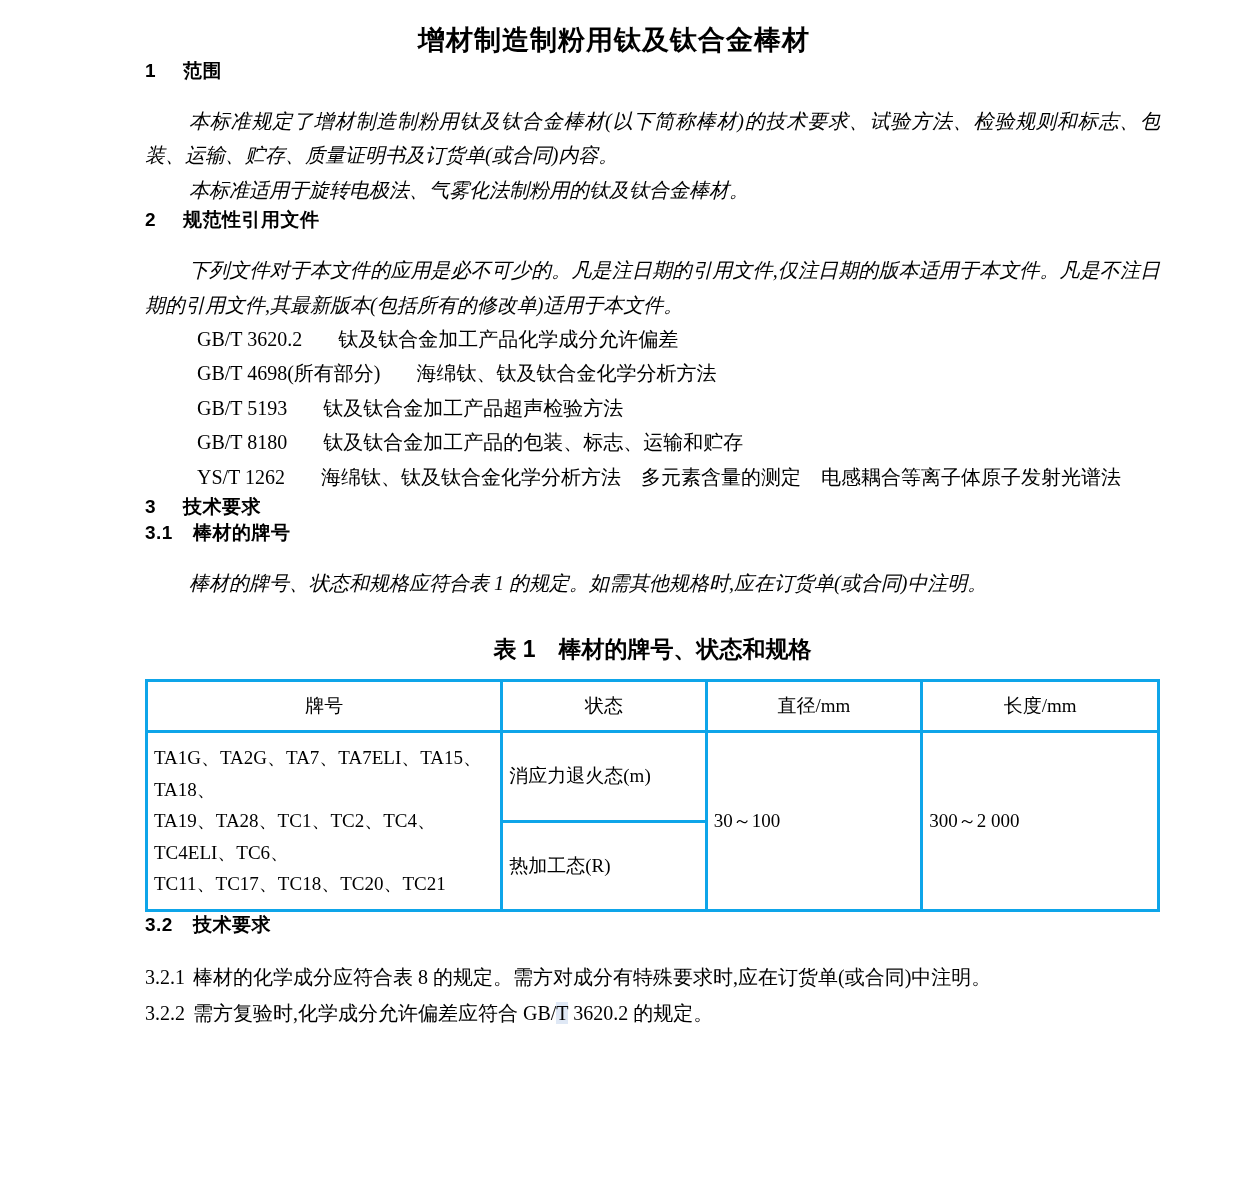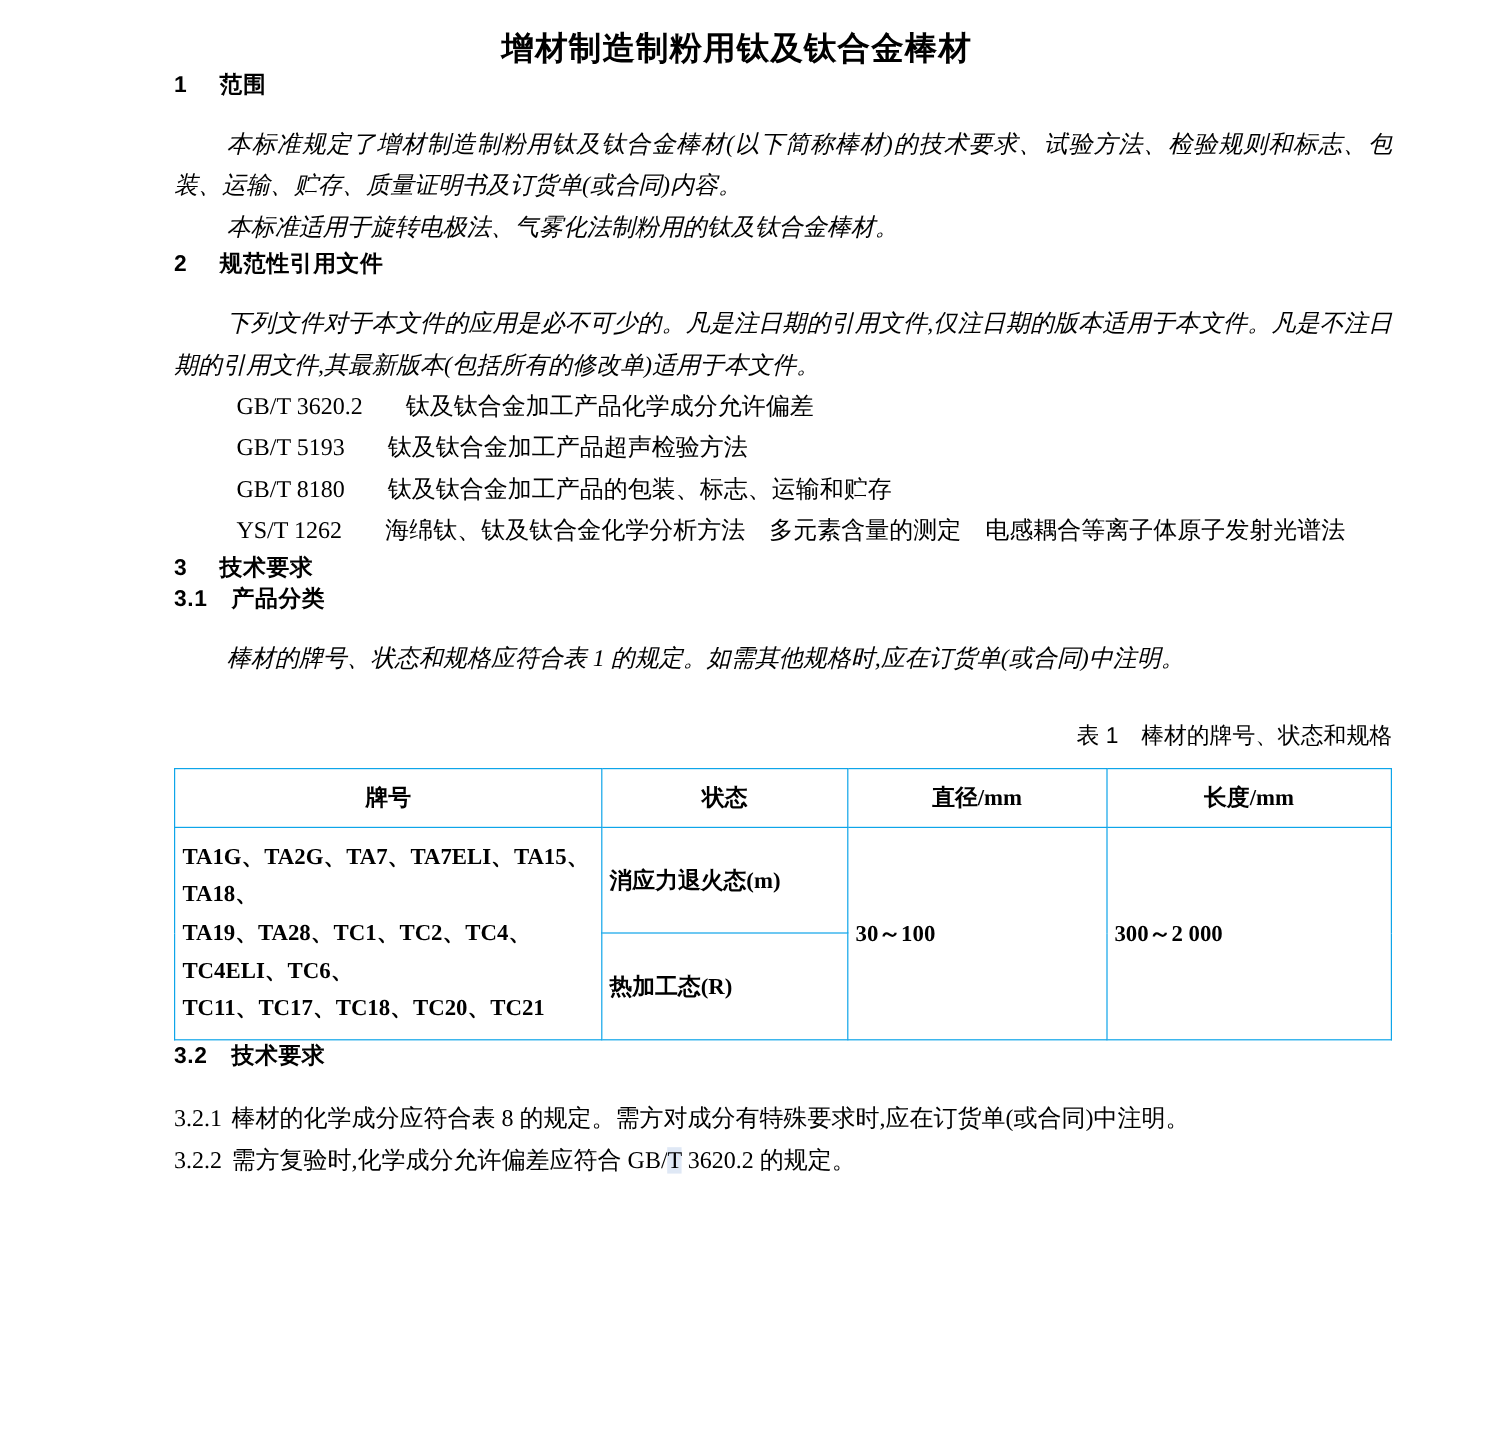--- a/index.html
+++ b/index.html
@@ -65,37 +65,37 @@
   .indent { text-indent: 2.2em; }
   .ref-line {
     font-size: 20px;
     line-height: 1.72;
     margin: 0;
     padding-left: 2.6em;
     text-indent: 0;
   }
   .ref-line .gap2 { display: inline-block; width: 1.8em; }
   .table-caption {
-    text-align: right;
+    text-align: center;
     font-family: "Liberation Sans", sans-serif;
-    font-weight: normal;
-    font-size: 19px;
+    font-weight: bold;
+    font-size: 23px;
     margin: 34px 0 14px 0;
   }
   table.spec {
     border-collapse: collapse;
     width: 100%;
     margin: 0 auto;
     font-size: 19px;
   }
   table.spec th, table.spec td {
-    border: 1px solid #0ea5e9;
+    border: 3px solid #0ea5e9;
     vertical-align: middle;
     padding: 9px 6px;
-    font-weight: bold;
+    font-weight: normal;
   }
   table.spec thead th {
     padding: 11px 6px;
   }
   td.grades {
     text-align: left;
     padding: 10px 14px;
     line-height: 1.66;
     font-size: 19px;
   }
@@ -128,35 +128,38 @@
 
     <h2 class="section sec-2">
       <span class="num">2</span><span>规范性引用文件</span>
     </h2>
     <p class="body first indent">下列文件对于本文件的应用是必不可少的。凡是注日期的引用文件,仅注日期的版本适用于本文件。凡是不注日期的引用文件,其最新版本(包括所有的修改单)适用于本文件。</p>
 
     <p class="ref-line">
       <span>GB/T 3620.2</span><span class="gap2"></span><span>钛及钛合金加工产品化学成分允许偏差</span>
     </p>
     <p class="ref-line">
+      <span>GB/T 4698(所有部分)</span><span class="gap2"></span><span>海绵钛、钛及钛合金化学分析方法</span>
+    </p>
+    <p class="ref-line">
       <span>GB/T 5193</span><span class="gap2"></span><span>钛及钛合金加工产品超声检验方法</span>
     </p>
     <p class="ref-line">
       <span>GB/T 8180</span><span class="gap2"></span><span>钛及钛合金加工产品的包装、标志、运输和贮存</span>
     </p>
     <p class="ref-line">
       <span>YS/T 1262</span><span class="gap2"></span><span>海绵钛、钛及钛合金化学分析方法　多元素含量的测定　电感耦合等离子体原子发射光谱法</span>
     </p>
 
     <h2 class="section sec-3">
       <span class="num">3</span><span>技术要求</span>
     </h2>
 
     <h2 class="section sec-31">
-      <span class="num-sub">3.1</span><span>产品分类</span>
+      <span class="num-sub">3.1</span><span>棒材的牌号</span>
     </h2>
     <p class="body first indent">棒材的牌号、状态和规格应符合表 1 的规定。如需其他规格时,应在订货单(或合同)中注明。</p>
 
     <div class="table-caption">表 1　棒材的牌号、状态和规格</div>
     <table class="spec">
       <thead>
         <tr>
           <th style="width:33%">牌号</th>
           <th style="width:19%">状态</th>
           <th style="width:20%">直径/mm</th>

